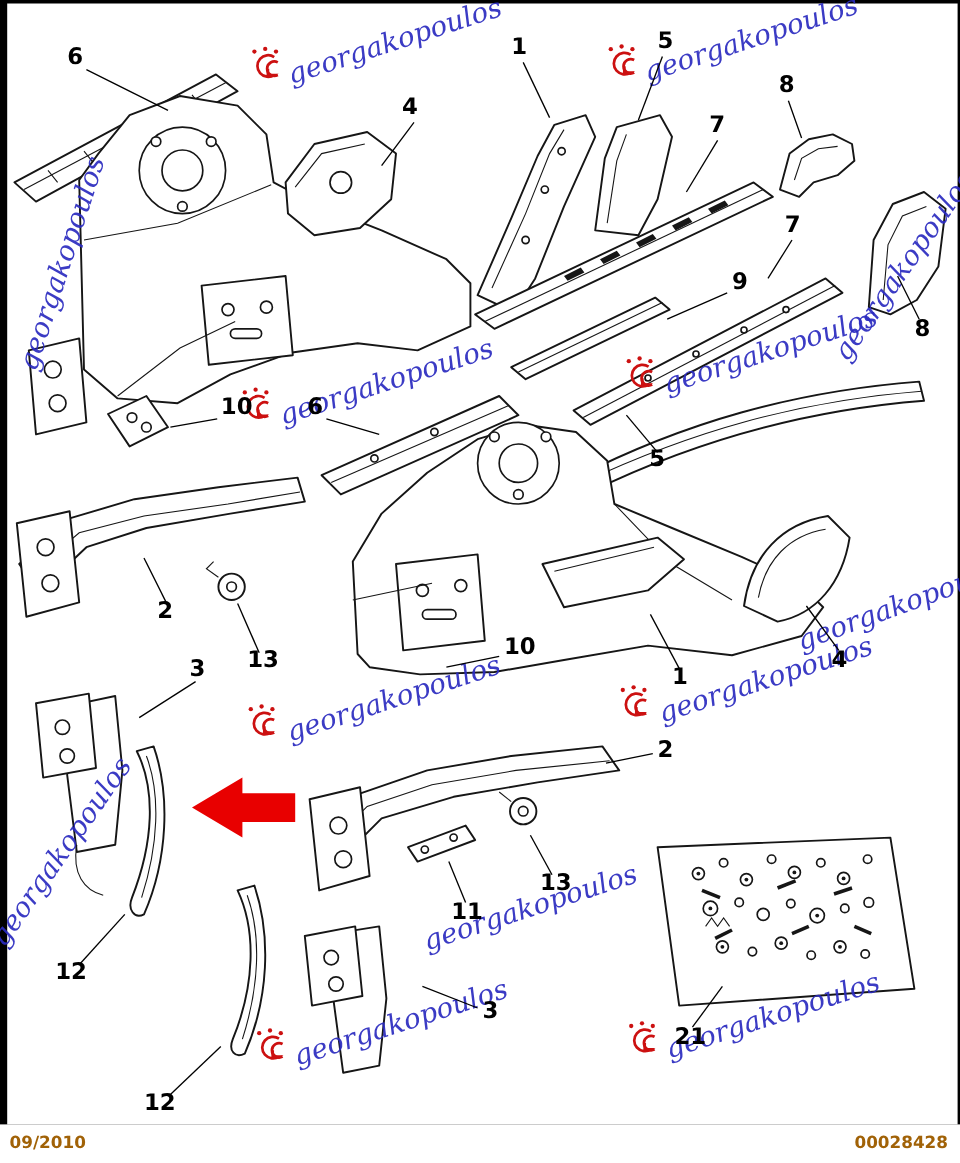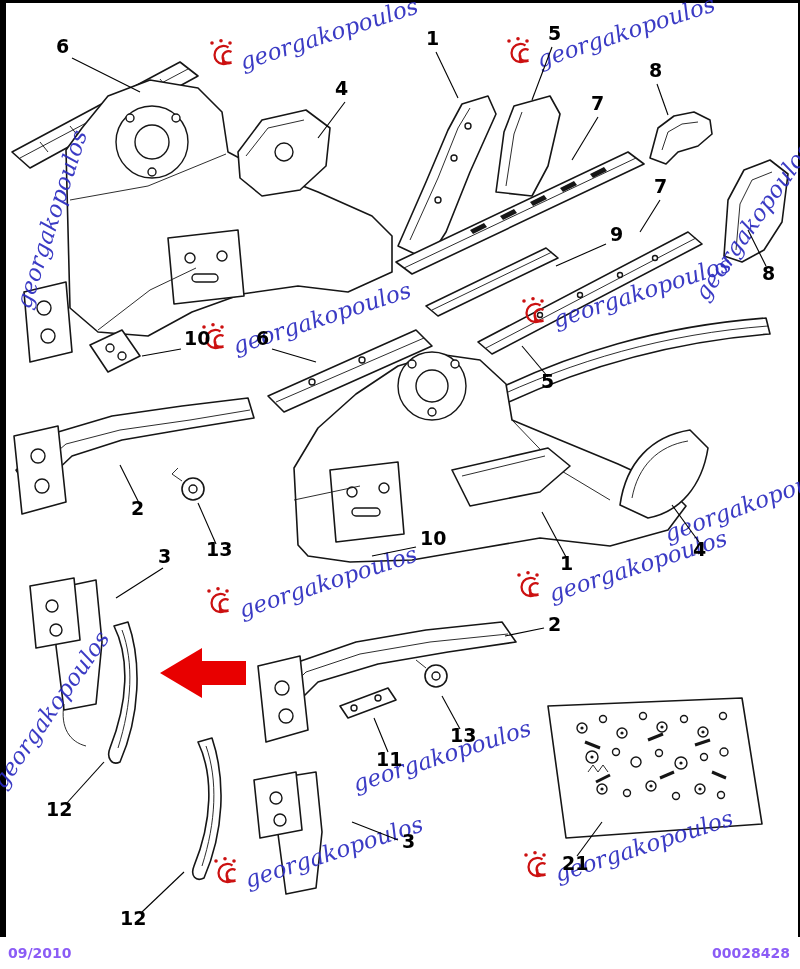--- a/index.html
+++ b/index.html
@@ -10,21 +10,21 @@
          border-bottom:3px solid #000;border-left:6px solid #000;background:#fff;}
   #diagram-svg{position:absolute;left:0;top:0;}
   .part{fill:#fff;stroke:#161616;stroke-width:1.6;stroke-linejoin:round;}
   .thin{fill:none;stroke:#161616;stroke-width:0.9;}
   .hole{fill:#fff;stroke:#161616;stroke-width:1.4;}
   .dark{fill:#161616;stroke:none;}
   .leader{stroke:#000;stroke-width:1.1;}
   .plabel{font:bold 19px "DejaVu Sans",sans-serif;fill:#000;}
   .wm{font:italic 23px "DejaVu Serif",serif;opacity:0.92;}
   #footer{position:absolute;left:0;top:937px;width:800px;height:32px;background:#fff;}
-  .footer-text{position:absolute;top:8px;font:bold 14px "DejaVu Sans",sans-serif;color:#8b5cf6;}
+  .footer-text{position:absolute;top:8px;font:bold 14px "DejaVu Sans",sans-serif;color:#a16207;}
   #footer-date{left:8px;}
   #footer-code{right:10px;}
 </style>
 </head>
 <body>
 
 <div id="page">
   <div id="frame"></div>
 
   <svg id="diagram-svg" width="800" height="940" viewBox="0 0 800 940" xmlns="http://www.w3.org/2000/svg">

